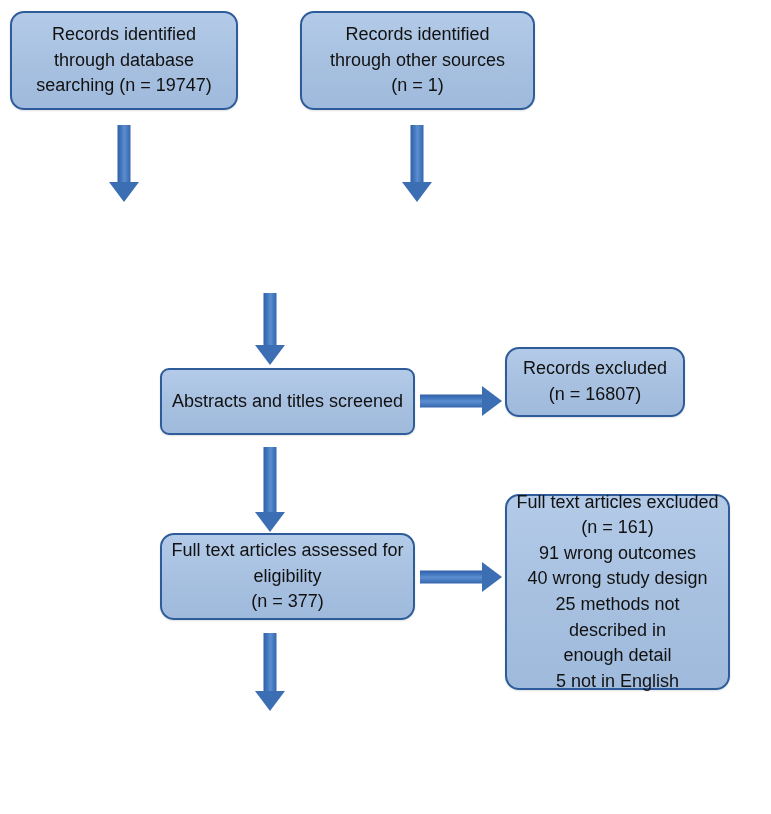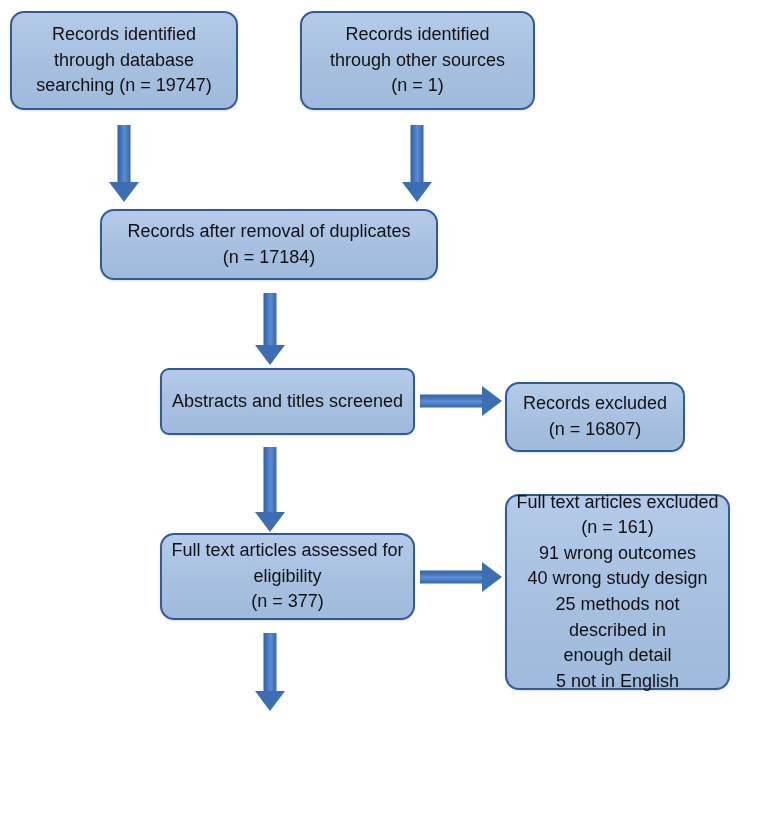--- a/index.html
+++ b/index.html
@@ -101,40 +101,36 @@
   <div class="arrow-v" style="left:109px; top:125px; width:30px; height:77px;">
     <div class="shaft" style="height:60px;"></div>
     <div class="head"></div>
   </div>
 
   <div class="arrow-v" style="left:402px; top:125px; width:30px; height:77px;">
     <div class="shaft" style="height:60px;"></div>
     <div class="head"></div>
   </div>
 
-  <div class="node" style="left:100px; top:209px; width:338px; height:71px;">
-    <span class="txt">Records after removal of duplicates
-(n = 17184)</span>
-  </div>
 
   <div class="arrow-v" style="left:255px; top:293px; width:30px; height:72px;">
     <div class="shaft" style="height:55px;"></div>
     <div class="head"></div>
   </div>
 
   <div class="node" style="left:160px; top:368px; width:255px; height:67px;border-radius:9px;">
     <span class="txt">Abstracts and titles screened</span>
   </div>
 
   <div class="arrow-h" style="left:420px; top:385px; width:82px; height:32px;">
     <div class="shaft" style="width:64px;"></div>
     <div class="head"></div>
   </div>
 
-  <div class="node" style="left:505px; top:382px; width:180px; height:70px;">
+  <div class="node" style="left:505px; top:347px; width:180px; height:70px;">
     <span class="txt">Records excluded
 (n = 16807)</span>
   </div>
 
   <div class="arrow-v" style="left:255px; top:447px; width:30px; height:85px;">
     <div class="shaft" style="height:68px;"></div>
     <div class="head"></div>
   </div>
 
   <div class="node" style="left:160px; top:533px; width:255px; height:87px;">

